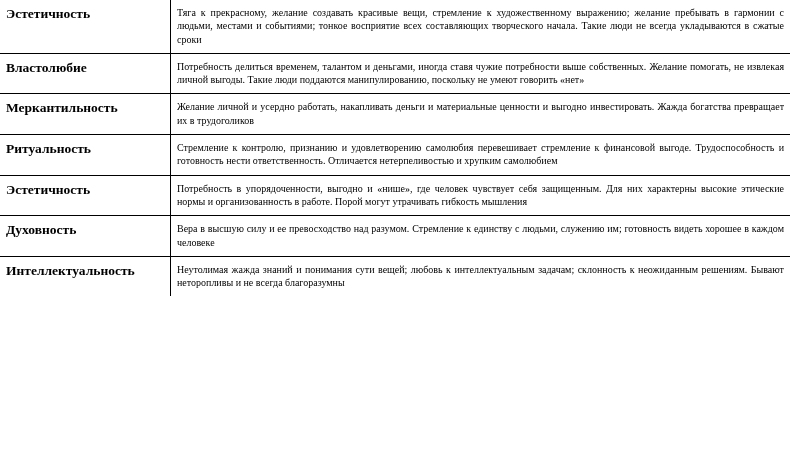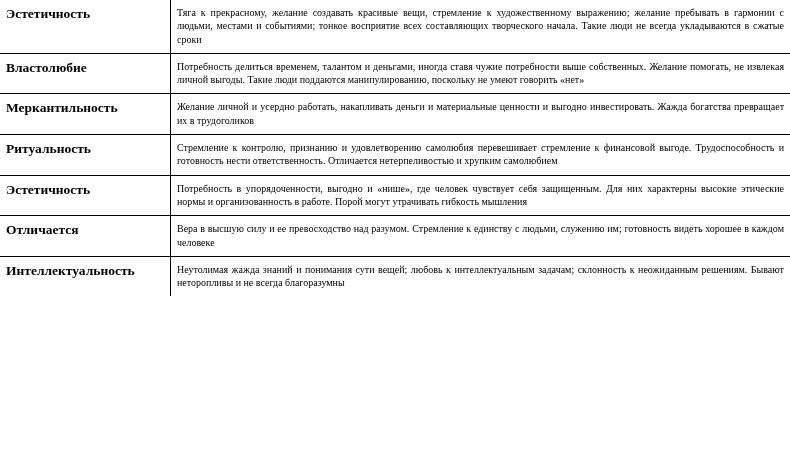--- a/index.html
+++ b/index.html
@@ -78,21 +78,21 @@
       </tr>
       <tr>
         <td class="term">Ритуальность</td>
         <td class="desc">Стремление к контролю, признанию и удовлетворению самолюбия перевешивает стремление к финансовой выгоде. Трудоспособность и готовность нести ответственность. Отличается нетерпеливостью и хрупким самолюбием</td>
       </tr>
       <tr>
         <td class="term">Эстетичность</td>
         <td class="desc">Потребность в упорядоченности, выгодно и «нише», где человек чувствует себя защищенным. Для них характерны высокие этические нормы и организованность в работе. Порой могут утрачивать гибкость мышления</td>
       </tr>
       <tr>
-        <td class="term">Отличается</td>
+        <td class="term">Духовность</td>
         <td class="desc">Вера в высшую силу и ее превосходство над разумом. Стремление к единству с людьми, служению им; готовность видеть хорошее в каждом человеке</td>
       </tr>
       <tr>
         <td class="term">Интеллектуальность</td>
         <td class="desc">Неутолимая жажда знаний и понимания сути вещей; любовь к интеллектуальным задачам; склонность к неожиданным решениям. Бывают неторопливы и не всегда благоразумны</td>
       </tr>
     </tbody>
   </table>
 </div>
 

